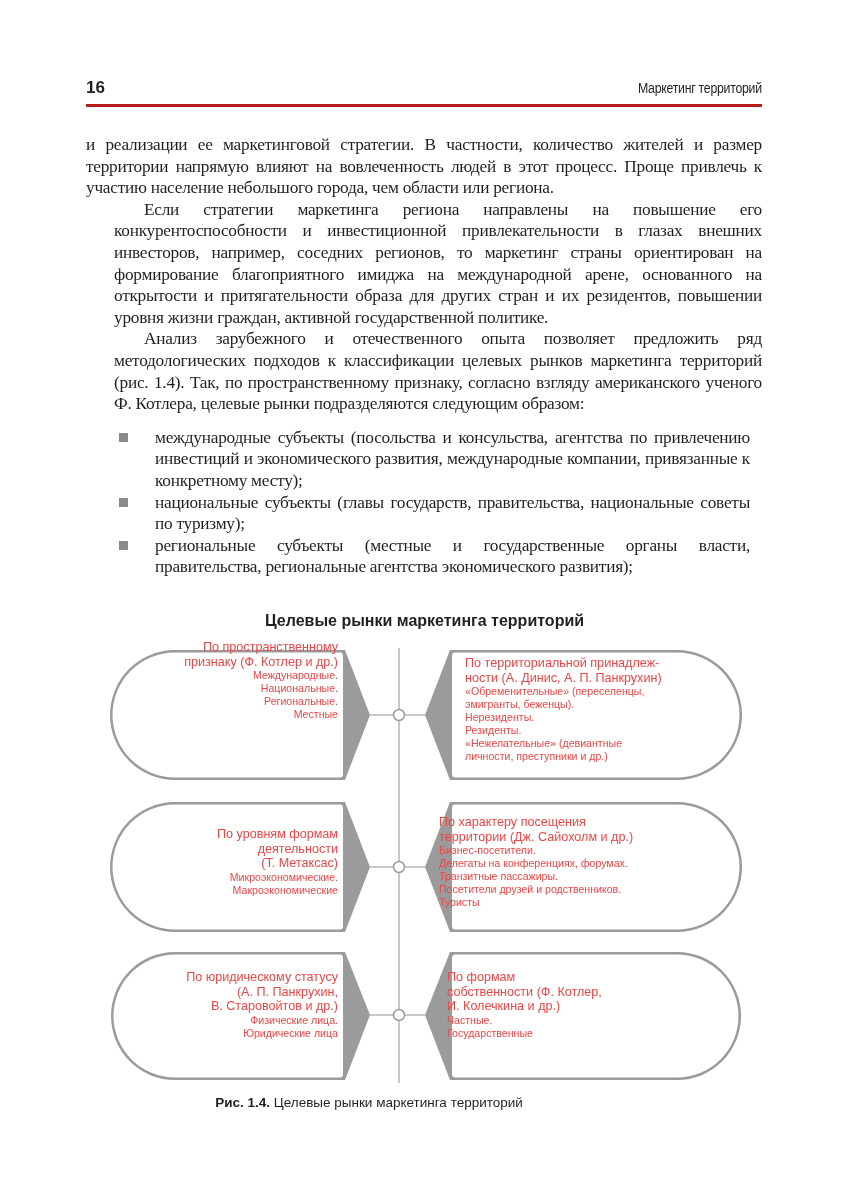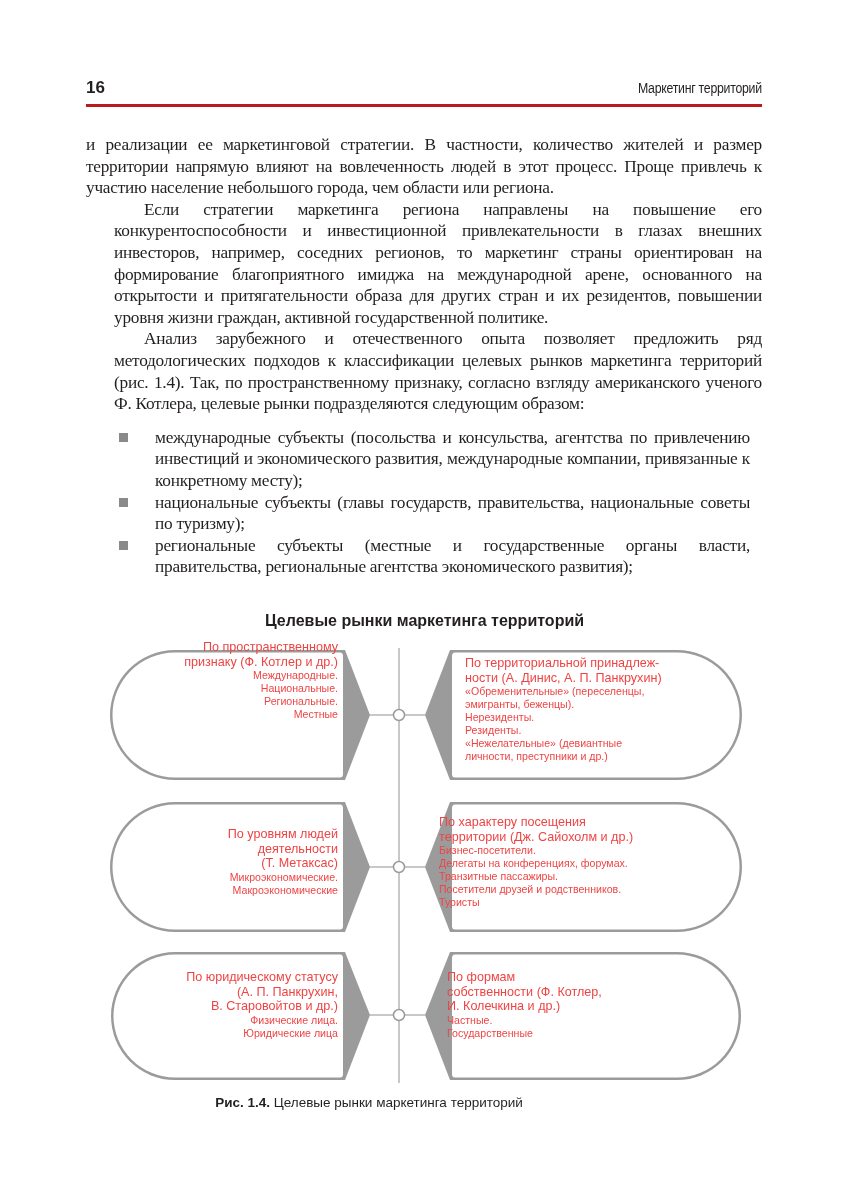--- a/index.html
+++ b/index.html
@@ -85,21 +85,21 @@
 <div class="box-text left-text" style="left:140px; top:640px; width:198px;">
   <div class="h">По пространственному</div>
   <div class="h">признаку (Ф. Котлер и др.)</div>
   <div class="i">Международные.</div>
   <div class="i">Национальные.</div>
   <div class="i">Региональные.</div>
   <div class="i">Местные</div>
 </div>
 
 <div class="box-text left-text" style="left:140px; top:827px; width:198px;">
-  <div class="h">По уровням людей</div>
+  <div class="h">По уровням формам</div>
   <div class="h">деятельности</div>
   <div class="h">(Т. Метаксас)</div>
   <div class="i">Микроэкономические.</div>
   <div class="i">Макроэкономические</div>
 </div>
 
 <div class="box-text left-text" style="left:140px; top:970px; width:198px;">
   <div class="h">По юридическому статусу</div>
   <div class="h">(А. П. Панкрухин,</div>
   <div class="h">В. Старовойтов и др.)</div>

